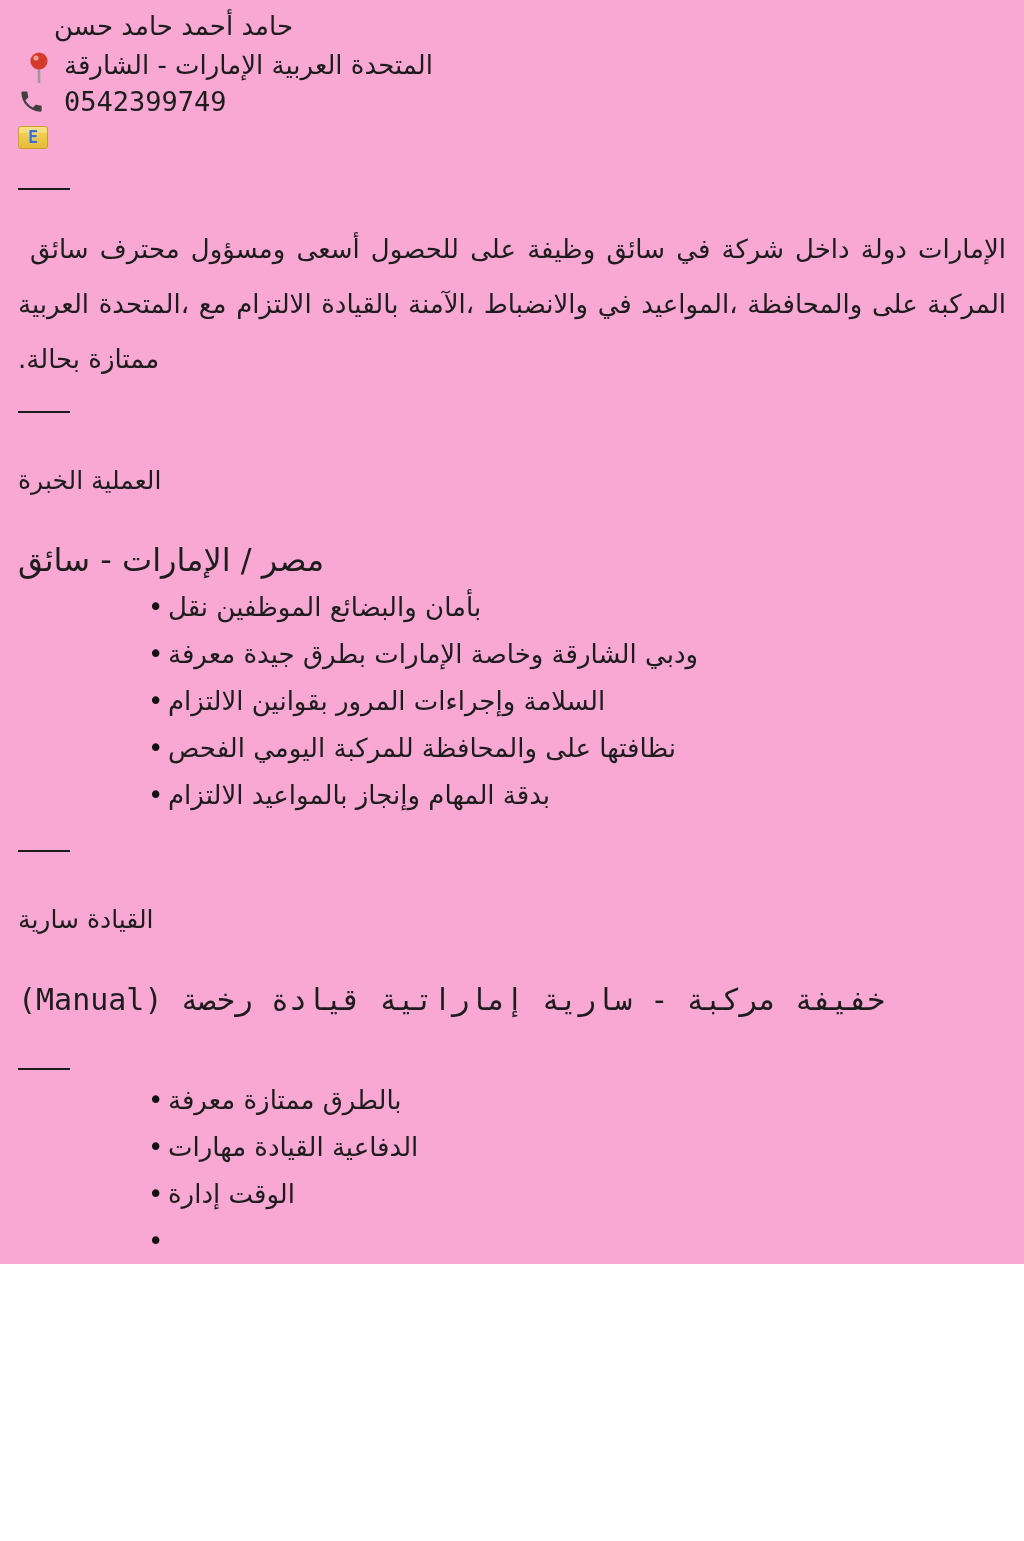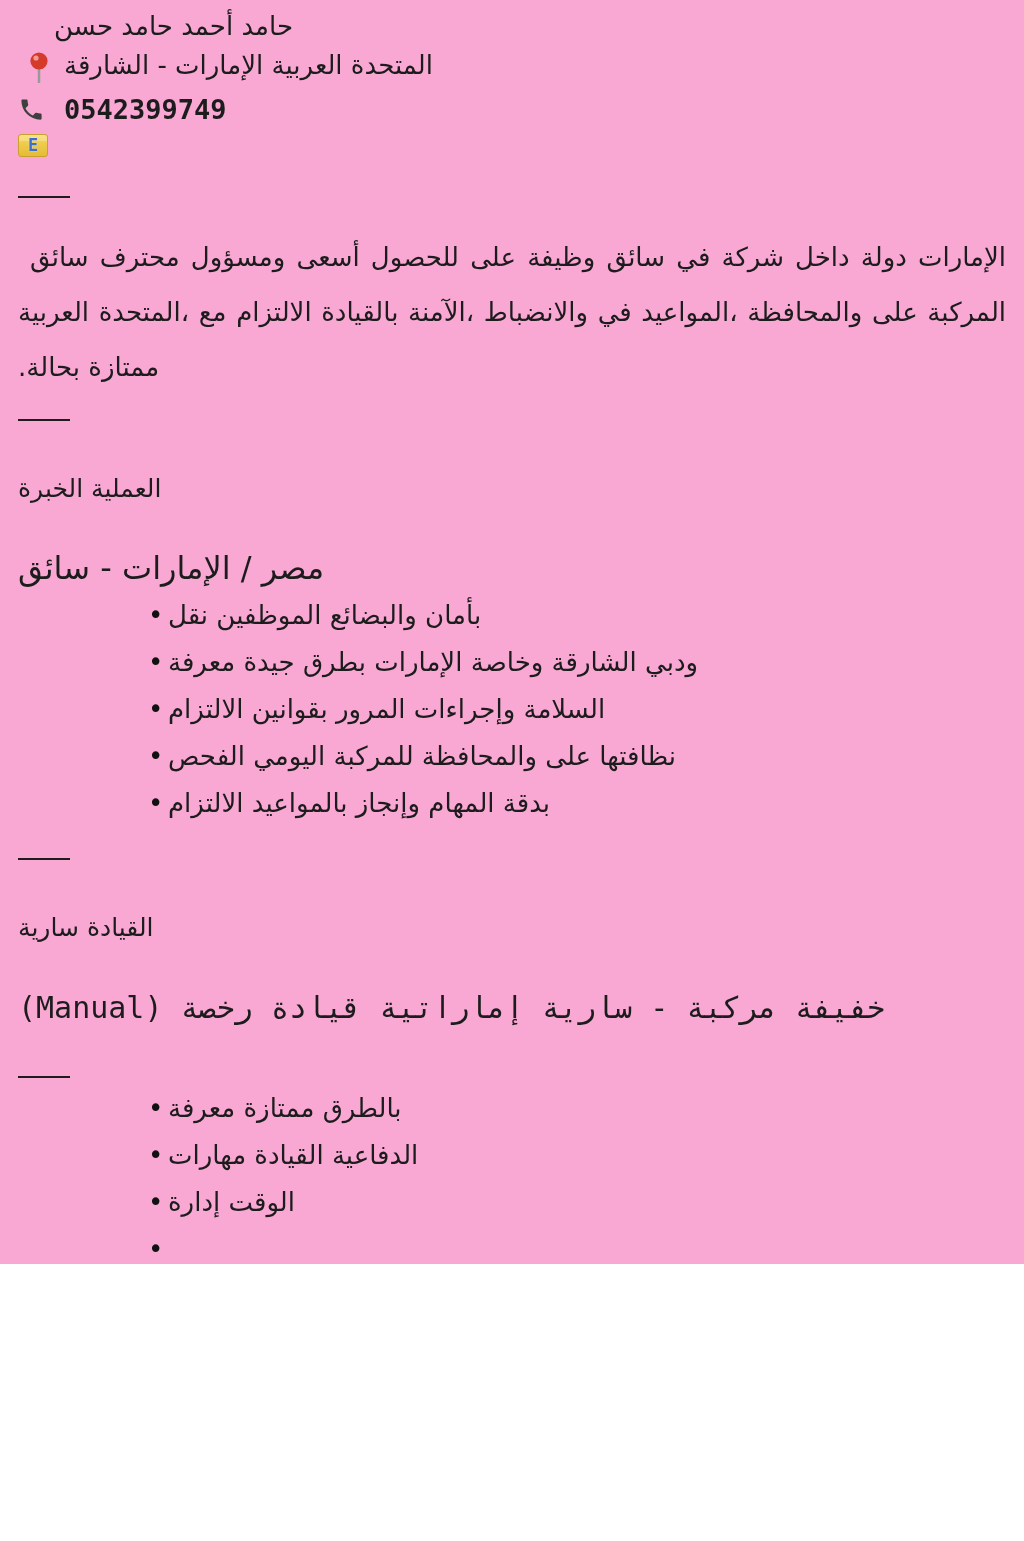--- a/index.html
+++ b/index.html
@@ -19,21 +19,21 @@
     font-size:26px;
     line-height:36px;
     height:36px;
     white-space:nowrap;
   }
   .contact-row {
     display:flex; 
     white-space:nowrap;
   }
   .row-location { margin-top:6px; height:36px; }
-  .row-phone    { margin-top:8px; height:30px;font-weight:bold; }
+  .row-phone    { margin-top:0; height:30px; }
   .row-email    { margin-top:6px; height:30px; }
   .icon-slot {
     width:46px; display:flex; align-items:center; justify-content:flex-start;
     flex:0 0 46px;
   }
   .row-location .icon-slot { padding-left:10px; }
   .location-text { font-size:26px; }
   .mono-text {
     font-family:"DejaVu Sans Mono","DejaVu Sans",monospace;
     font-size:27px;

